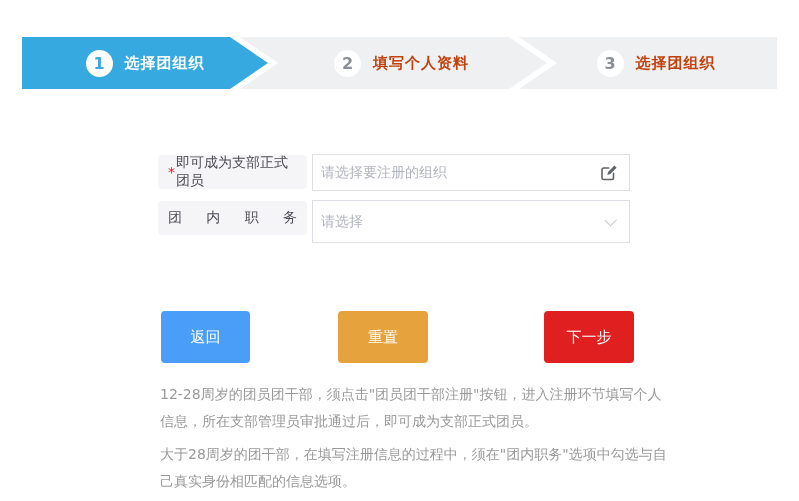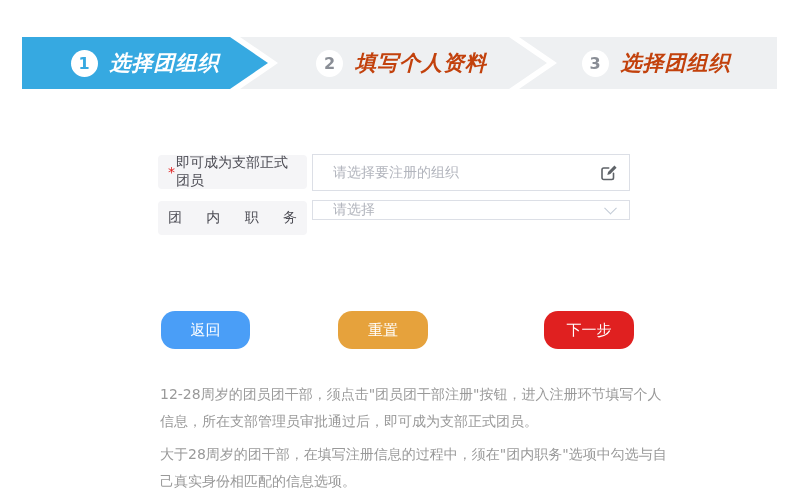--- a/index.html
+++ b/index.html
@@ -14,45 +14,45 @@
            clip-path:polygon(0 0, calc(100% - 38px) 0, 100% 50%, calc(100% - 38px) 100%, 0 100%); }
   .seg-2 { width:317px; margin-left:-38px; background:#eef0f2; padding-left:26px;
            clip-path:polygon(10px 0, calc(100% - 38px) 0, 100% 50%, calc(100% - 38px) 100%, 10px 100%, 48px 50%); }
   .seg-3 { width:268px; margin-left:-38px; background:#eef0f2; padding-left:26px;
            clip-path:polygon(10px 0, 100% 0, 100% 100%, 10px 100%, 48px 50%); }
   .step-circle { width:27px; height:27px; border-radius:50%; background:#ffffff;
                  display:flex; align-items:center; justify-content:center;
                  font-size:16px; font-weight:bold; margin-right:12px; flex:0 0 27px; }
   .seg-1 .step-circle { color:#36a9e1; }
   .seg-2 .step-circle, .seg-3 .step-circle { color:#8a8e96; }
-  .step-label { font-size:21px; font-weight:bold; letter-spacing:1px;font-style:italic; }
+  .step-label { font-size:15px; font-weight:bold; letter-spacing:1px; }
   .seg-1 .step-label { color:#ffffff; }
   .seg-2 .step-label, .seg-3 .step-label { color:#c2410c; }
 
   
   .label-pill { position:absolute; left:158px; width:149px; height:34px;
                 background:#f5f5f7; border-radius:4px; display:flex; align-items:center;
                 padding:0 10px; font-size:14px; color:#4d4d55; }
   .pill-1 { top:155px; }
   .pill-2 { top:201px; justify-content:space-between; }
   .req { color:#e02020; margin-right:1px; }
   .field-box { position:absolute; left:312px; width:318px; height:37px;
                border:1px solid #dcdfe6; border-radius:0; background:#fff;
-               display:flex; align-items:center; padding:0 20px; }
+               display:flex; align-items:center; padding:0 8px; }
   .box-1 { top:154px; }
-  .box-2 { top:200px; height:20px;font-family:Liberation Mono, monospace; }
+  .box-2 { top:200px; height:43px;font-family:Liberation Mono, monospace; }
   .placeholder { font-size:14px; color:#b2b5bd; flex:1; }
   .edit-icon { position:absolute; right:10px; top:50%; transform:translateY(-50%);
                width:20px; height:20px; cursor:pointer; }
   .chev { position:absolute; right:14px; top:50%; width:9px; height:9px;
           border-right:1.5px solid #c3cbd6; border-bottom:1.5px solid #c3cbd6;
           transform:translateY(-70%) rotate(45deg); }
 
   
-  .btn { position:absolute; top:311px; height:38px; border:none; border-radius:14px;
+  .btn { position:absolute; top:311px; height:52px; border:none; border-radius:4px;
          color:#ffffff; font-size:15px; font-family:inherit; cursor:pointer; }
   .btn-back { left:161px; width:89px; background:#4a9ef7; }
   .btn-reset { left:338px; width:90px; background:#e6a23c;font-family:Liberation Mono, monospace; }
   .btn-next { left:515px; width:90px; background:#e02020;margin-left:29px; }
 
   
   .notes { position:absolute; left:160px; top:381px; width:508px; }
   .notes p { font-size:14px; color:#999999; line-height:27px; margin-bottom:6px;
              word-break:break-all; }
 </style>

